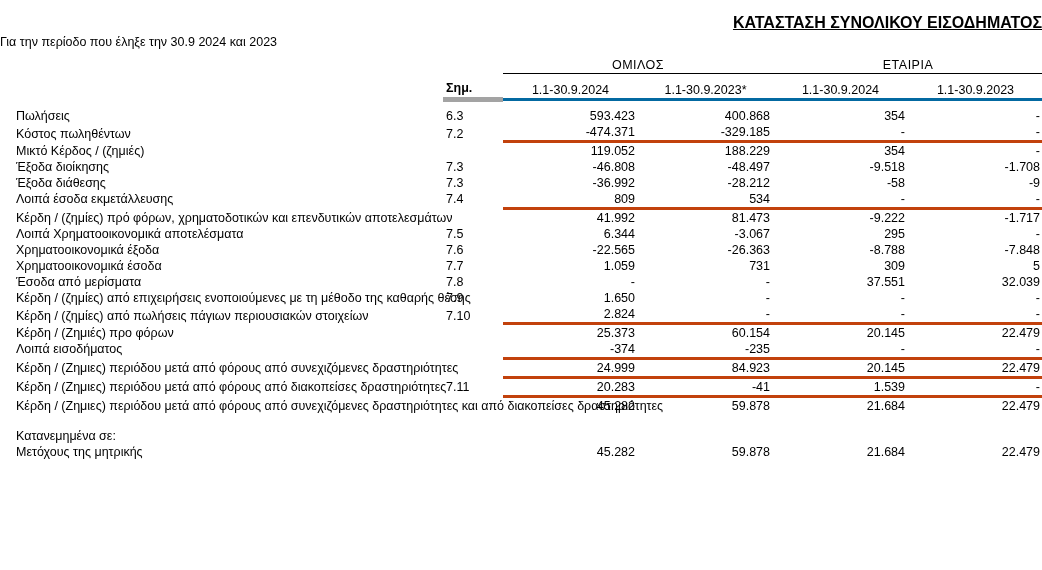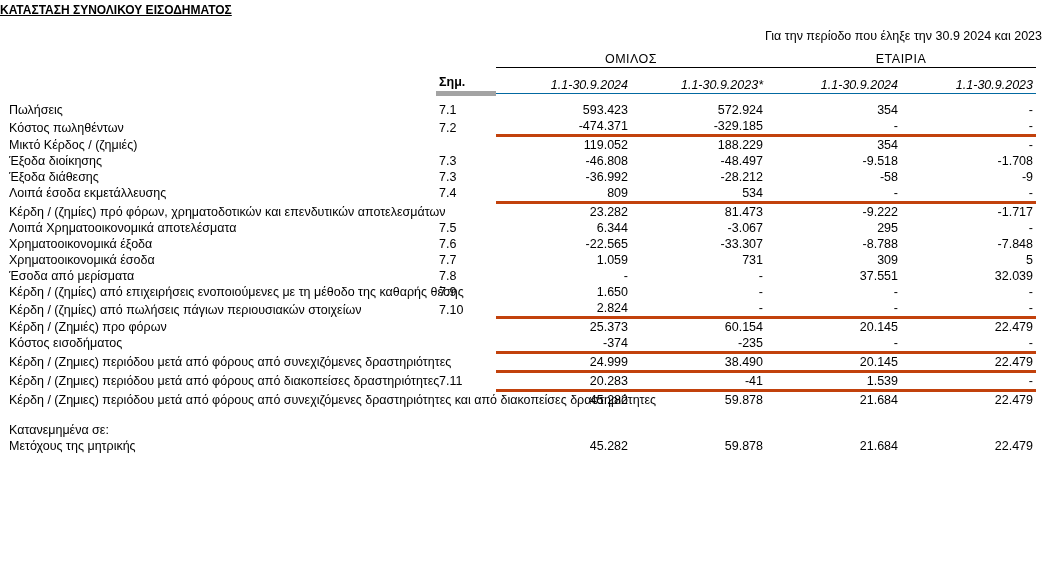--- a/index.html
+++ b/index.html
@@ -16,35 +16,34 @@
     overflow: hidden;
   }
   .page {
     position: relative;
     width: 1042px;
     height: 570px;
     padding: 0;
     box-sizing: border-box;
   }
   .title {
+    text-align: right;
+    font-weight: bold;
+    font-size: 16px;
+    text-decoration: underline;
+    margin: 14px 0 2px 0;
+  }
+  .subtitle {
     text-align: left;
-    font-weight: bold;
-    font-size: 12px;
-    text-decoration: underline;
-    margin: 3px 0 2px 0;
-  }
-  .subtitle {
-    text-align: right;
-    font-size: 12.5px;
-    margin: 12px 0 8px 0;
-    padding-left: 15px;
+    font-size: 12.5px;
+    margin: 3px 0 8px 0;
   }
   table.fin {
     width: 1030px;
-    margin: 0 6px;
+    margin: 0 13px;
     border-collapse: collapse;
     table-layout: fixed;
   }
   table.fin td, table.fin th {
     padding: 0 3px;
     vertical-align: bottom;
     font-weight: normal;
     font-size: 12.5px;
     line-height: 16px;
     white-space: nowrap;
@@ -56,26 +55,25 @@
   .grp-head {
     text-align: center;
     font-weight: bold;
     font-size: 12.5px;
     letter-spacing: 0.5px;
   }
   .grp-underline {
     border-bottom: 1px solid #000;
   }
   .colhead {
-    text-align: right;
+    text-align: center;
     font-weight: bold;
     font-size: 12px;
-    border-bottom: 1px solid #0369a1;
+    border-bottom: 3px solid #0369a1;
     padding-bottom: 1px;
-    font-style: italic;
   }
   .note {
     text-align: left;
     padding-left: 6px;
     font-size: 12.5px;
   }
   .note.head {
     font-weight: bold;
     border-bottom: 5px solid #a3a3a3;
     padding-bottom: 1px;
@@ -138,23 +136,23 @@
         <td></td>
           <td></td>
           <td></td>
         <td></td>
           <td></td>
           <td></td>
       </tr>
 
       <tr>
         <td class="lbl">Πωλήσεις</td>
-        <td class="note">7.1</td>
+        <td class="note">6.3</td>
         <td class="num">593.423</td>
-        <td class="num">572.924</td>
+        <td class="num">400.868</td>
         <td class="num">354</td>
         <td class="num">-</td>
       </tr>
 
       <tr>
         <td class="lbl">Κόστος πωληθέντων</td>
         <td class="note">7.2</td>
         <td class="num">-474.371</td>
         <td class="num">-329.185</td>
         <td class="num">-</td>
@@ -200,40 +198,40 @@
       <tr>
         <td class="lbl bold wrap-label" rowspan="2">Κέρδη / (ζημίες) πρό φόρων, χρηματοδοτικών και επενδυτικών αποτελεσμάτων</td>
         <td></td>
         <td></td>
         <td></td>
         <td></td>
         <td></td>
       </tr>
       <tr>
         <td class="note"></td>
-        <td class="num bold topline">23.282</td>
+        <td class="num bold topline">41.992</td>
         <td class="num bold topline">81.473</td>
         <td class="num bold topline">-9.222</td>
         <td class="num bold topline">-1.717</td>
       </tr>
 
       <tr>
         <td class="lbl">Λοιπά Χρηματοοικονομικά αποτελέσματα</td>
         <td class="note">7.5</td>
         <td class="num">6.344</td>
         <td class="num">-3.067</td>
         <td class="num">295</td>
         <td class="num">-</td>
       </tr>
 
       <tr>
         <td class="lbl">Χρηματοοικονομικά έξοδα</td>
         <td class="note">7.6</td>
         <td class="num">-22.565</td>
-        <td class="num">-33.307</td>
+        <td class="num">-26.363</td>
         <td class="num">-8.788</td>
         <td class="num">-7.848</td>
       </tr>
 
       <tr>
         <td class="lbl">Χρηματοοικονομικά έσοδα</td>
         <td class="note">7.7</td>
         <td class="num">1.059</td>
         <td class="num">731</td>
         <td class="num">309</td>
@@ -277,40 +275,40 @@
       <tr>
         <td class="lbl bold">Κέρδη / (Ζημιές) προ φόρων</td>
         <td class="note"></td>
         <td class="num bold topline">25.373</td>
         <td class="num bold topline">60.154</td>
         <td class="num bold topline">20.145</td>
         <td class="num bold topline">22.479</td>
       </tr>
 
       <tr>
-        <td class="lbl">Κόστος εισοδήματος</td>
+        <td class="lbl">Λοιπά εισοδήματος</td>
         <td class="note"></td>
         <td class="num">-374</td>
         <td class="num">-235</td>
         <td class="num">-</td>
         <td class="num">-</td>
       </tr>
 
       <tr>
         <td class="lbl bold wrap-label" rowspan="2">Κέρδη / (Ζημιες) περιόδου μετά από φόρους από συνεχιζόμενες δραστηριότητες</td>
         <td></td>
         <td></td>
         <td></td>
         <td></td>
         <td></td>
       </tr>
       <tr>
         <td class="note"></td>
         <td class="num bold topline">24.999</td>
-        <td class="num bold topline">38.490</td>
+        <td class="num bold topline">84.923</td>
         <td class="num bold topline">20.145</td>
         <td class="num bold topline">22.479</td>
       </tr>
 
       <tr>
         <td class="lbl bold wrap-label" rowspan="2">Κέρδη / (Ζημιες) περιόδου μετά από φόρους από διακοπείσες δραστηριότητες</td>
         <td class="note" rowspan="2">7.11</td>
         <td></td>
         <td></td>
         <td></td>

